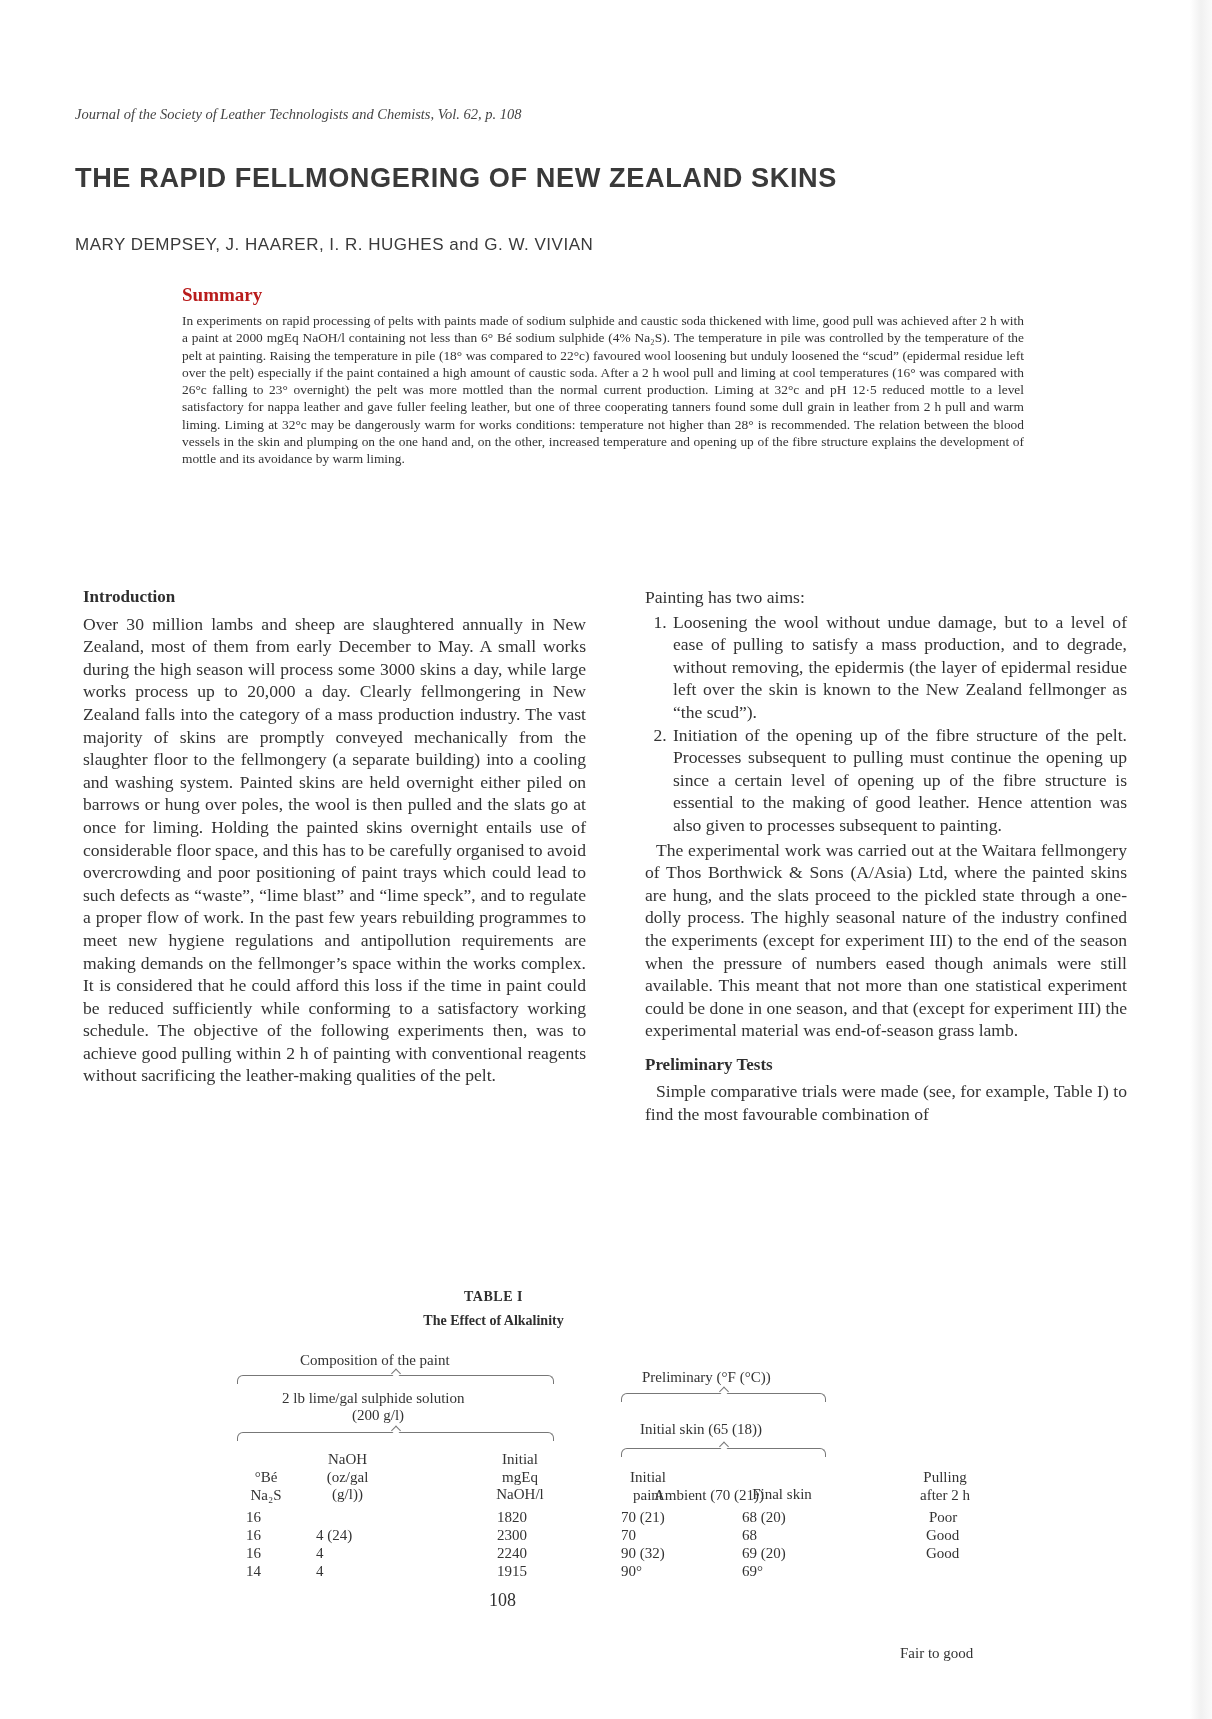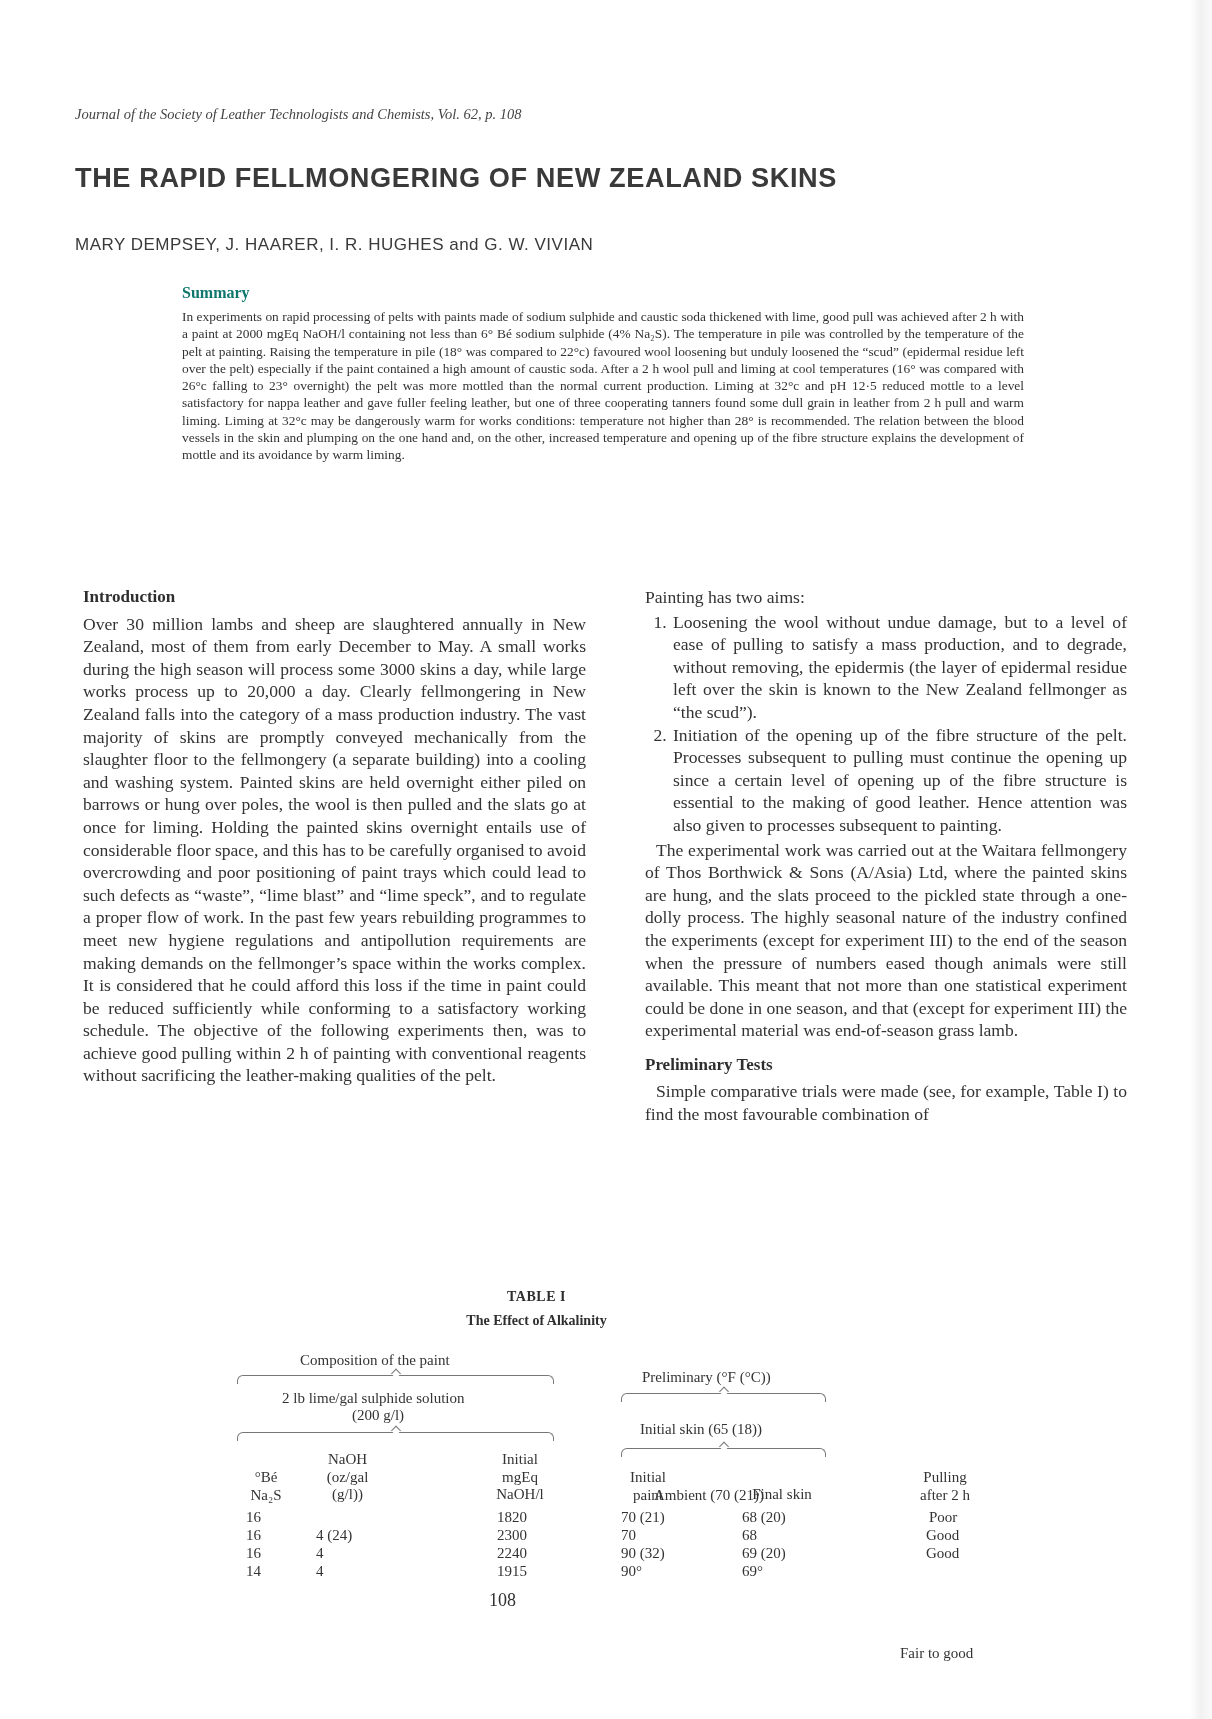--- a/index.html
+++ b/index.html
@@ -8,32 +8,32 @@
     color: #2f2f2f; font-family: "Liberation Serif", "DejaVu Serif", serif;
   }
   .edge-shadow { position: absolute; top: 0; right: 0; width: 22px; height: 1719px;
     background: linear-gradient(to right, #ffffff, #f1f1f1 50%, #fafafa); }
   .journal { position: absolute; left: 75px; top: 106px; font-style: italic; font-size: 14.5px; color: #444; }
   .title { position: absolute; left: 75px; top: 162px; font-family: "Liberation Sans", "DejaVu Sans", sans-serif;
     font-weight: bold; font-size: 28px; letter-spacing: 0.6px; color: #3a3a3a; transform: scaleX(0.97); transform-origin: left; }
   .authors { position: absolute; left: 75px; top: 235px; font-family: "Liberation Sans", "DejaVu Sans", sans-serif;
     font-weight: normal; font-size: 17px; letter-spacing: 0.5px; color: #3a3a3a; }
   .summary { position: absolute; left: 182px; top: 284px; width: 842px; }
-  .summary h3 { margin: 0 0 6px 0; font-size: 16px; font-weight: bold; color: #0f766e; }
+  .summary h3 { margin: 0 0 6px 0; font-size: 19px; font-weight: bold; color: #b91c1c; }
   .summary p { margin: 0; font-size: 13.4px; line-height: 17.3px; text-align: justify; color: #333; }
   .col { position: absolute; top: 586px; width: 503px; font-size: 17.6px; line-height: 22.6px; color: #333; }
   .col-left { left: 83px; }
   .col-right { left: 645px; width: 482px; }
   .col h2 { margin: 0 0 4px 0; font-size: 17px; font-weight: bold; color: #2e2e2e; }
   .col p { margin: 0; text-align: justify; }
   .col p.indent { text-indent: 11px; }
   ol.aims { margin: 2px 0 2px 0; padding-left: 26px; }
   ol.aims li { text-align: justify; padding-left: 2px; }
   .col h2.sub { margin-top: 12px; }
-  .table-caption { position: absolute; left: 0; width: 987px; text-align: center; margin-left: 43px; }
+  .table-caption { position: absolute; left: 0; width: 987px; text-align: center; }
   .cap1 { top: 1289px; font-size: 14px; font-weight: bold; letter-spacing: 0.5px; }
   .cap2 { top: 1313px; font-size: 14px; font-weight: bold; }
   .tbl { position: absolute; font-size: 15px; line-height: 17.5px; color: #333; text-align: center; }
   .brace { position: absolute; height: 8px; border-top: 1px solid #777; border-left: 1px solid #777; border-right: 1px solid #777; border-radius: 6px 6px 0 0; }
   .brace::after { content: ""; position: absolute; left: 50%; top: -6px; width: 6px; height: 6px; border-left: 1px solid #777; border-top: 1px solid #777; transform: translateX(-50%) rotate(45deg); background: #fff; }
   .cell { position: absolute; white-space: nowrap; }
   .page-num { position: absolute; left: 0; width: 1005px; top: 1590px; text-align: center; font-size: 18px; }
 </style>
 </head>
 <body>

